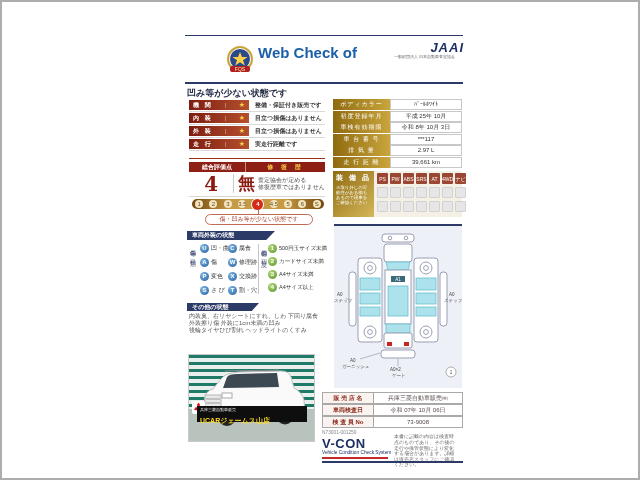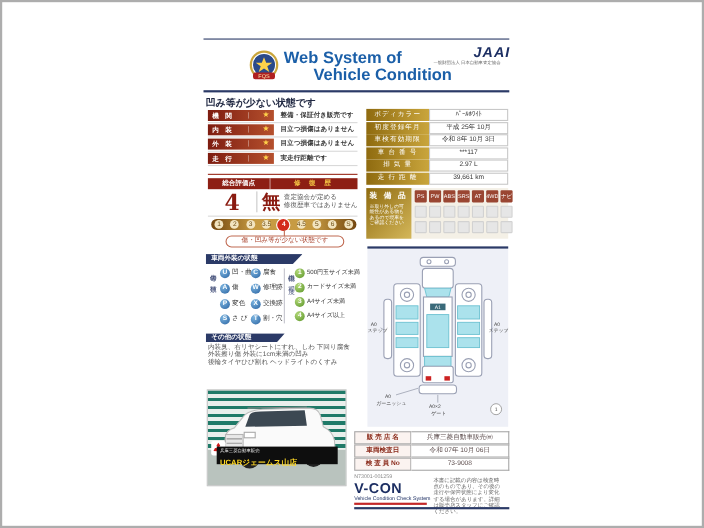--- a/index.html
+++ b/index.html
@@ -140,22 +140,21 @@
   <div class="abs topline"></div>
   <div class="abs" style="left:222px;top:42px;width:32px;height:32px;">
     <svg width="32" height="32" viewBox="0 0 32 32">
       <circle cx="16" cy="15" r="13" fill="#c9a53c"></circle>
       <circle cx="16" cy="15" r="10.5" fill="#2a4a8a" stroke="#fff" stroke-width="1"></circle>
       <path d="M16 8 L18 13 L23.5 13 L19 16.2 L20.8 21.5 L16 18.3 L11.2 21.5 L13 16.2 L8.5 13 L14 13 Z" fill="#ffd24a"></path>
       <rect x="6" y="22" width="20" height="6" rx="2" fill="#b02020"></rect>
       <text x="16" y="26.6" text-anchor="middle" font-size="5" fill="#ffe9b0">FQS</text>
     </svg>
   </div>
-  <div class="abs title1">Web System of</div>
-  <div class="abs title2">Vehicle Condition</div>
+  <div class="abs title1">Web Check of</div>
   <div class="abs jaai">JAAI</div>
   <div class="abs jaaisub">一般財団法人 日本自動車査定協会</div>
   <div class="abs hdrline"></div>
 
   <div class="abs vname">凹み等が少ない状態です</div>
 
   <div class="abs rrow" style="top:98px;">
     <div class="rbox">
       <span class="rlabel">機 関</span>
       <span class="rsep">|</span>

